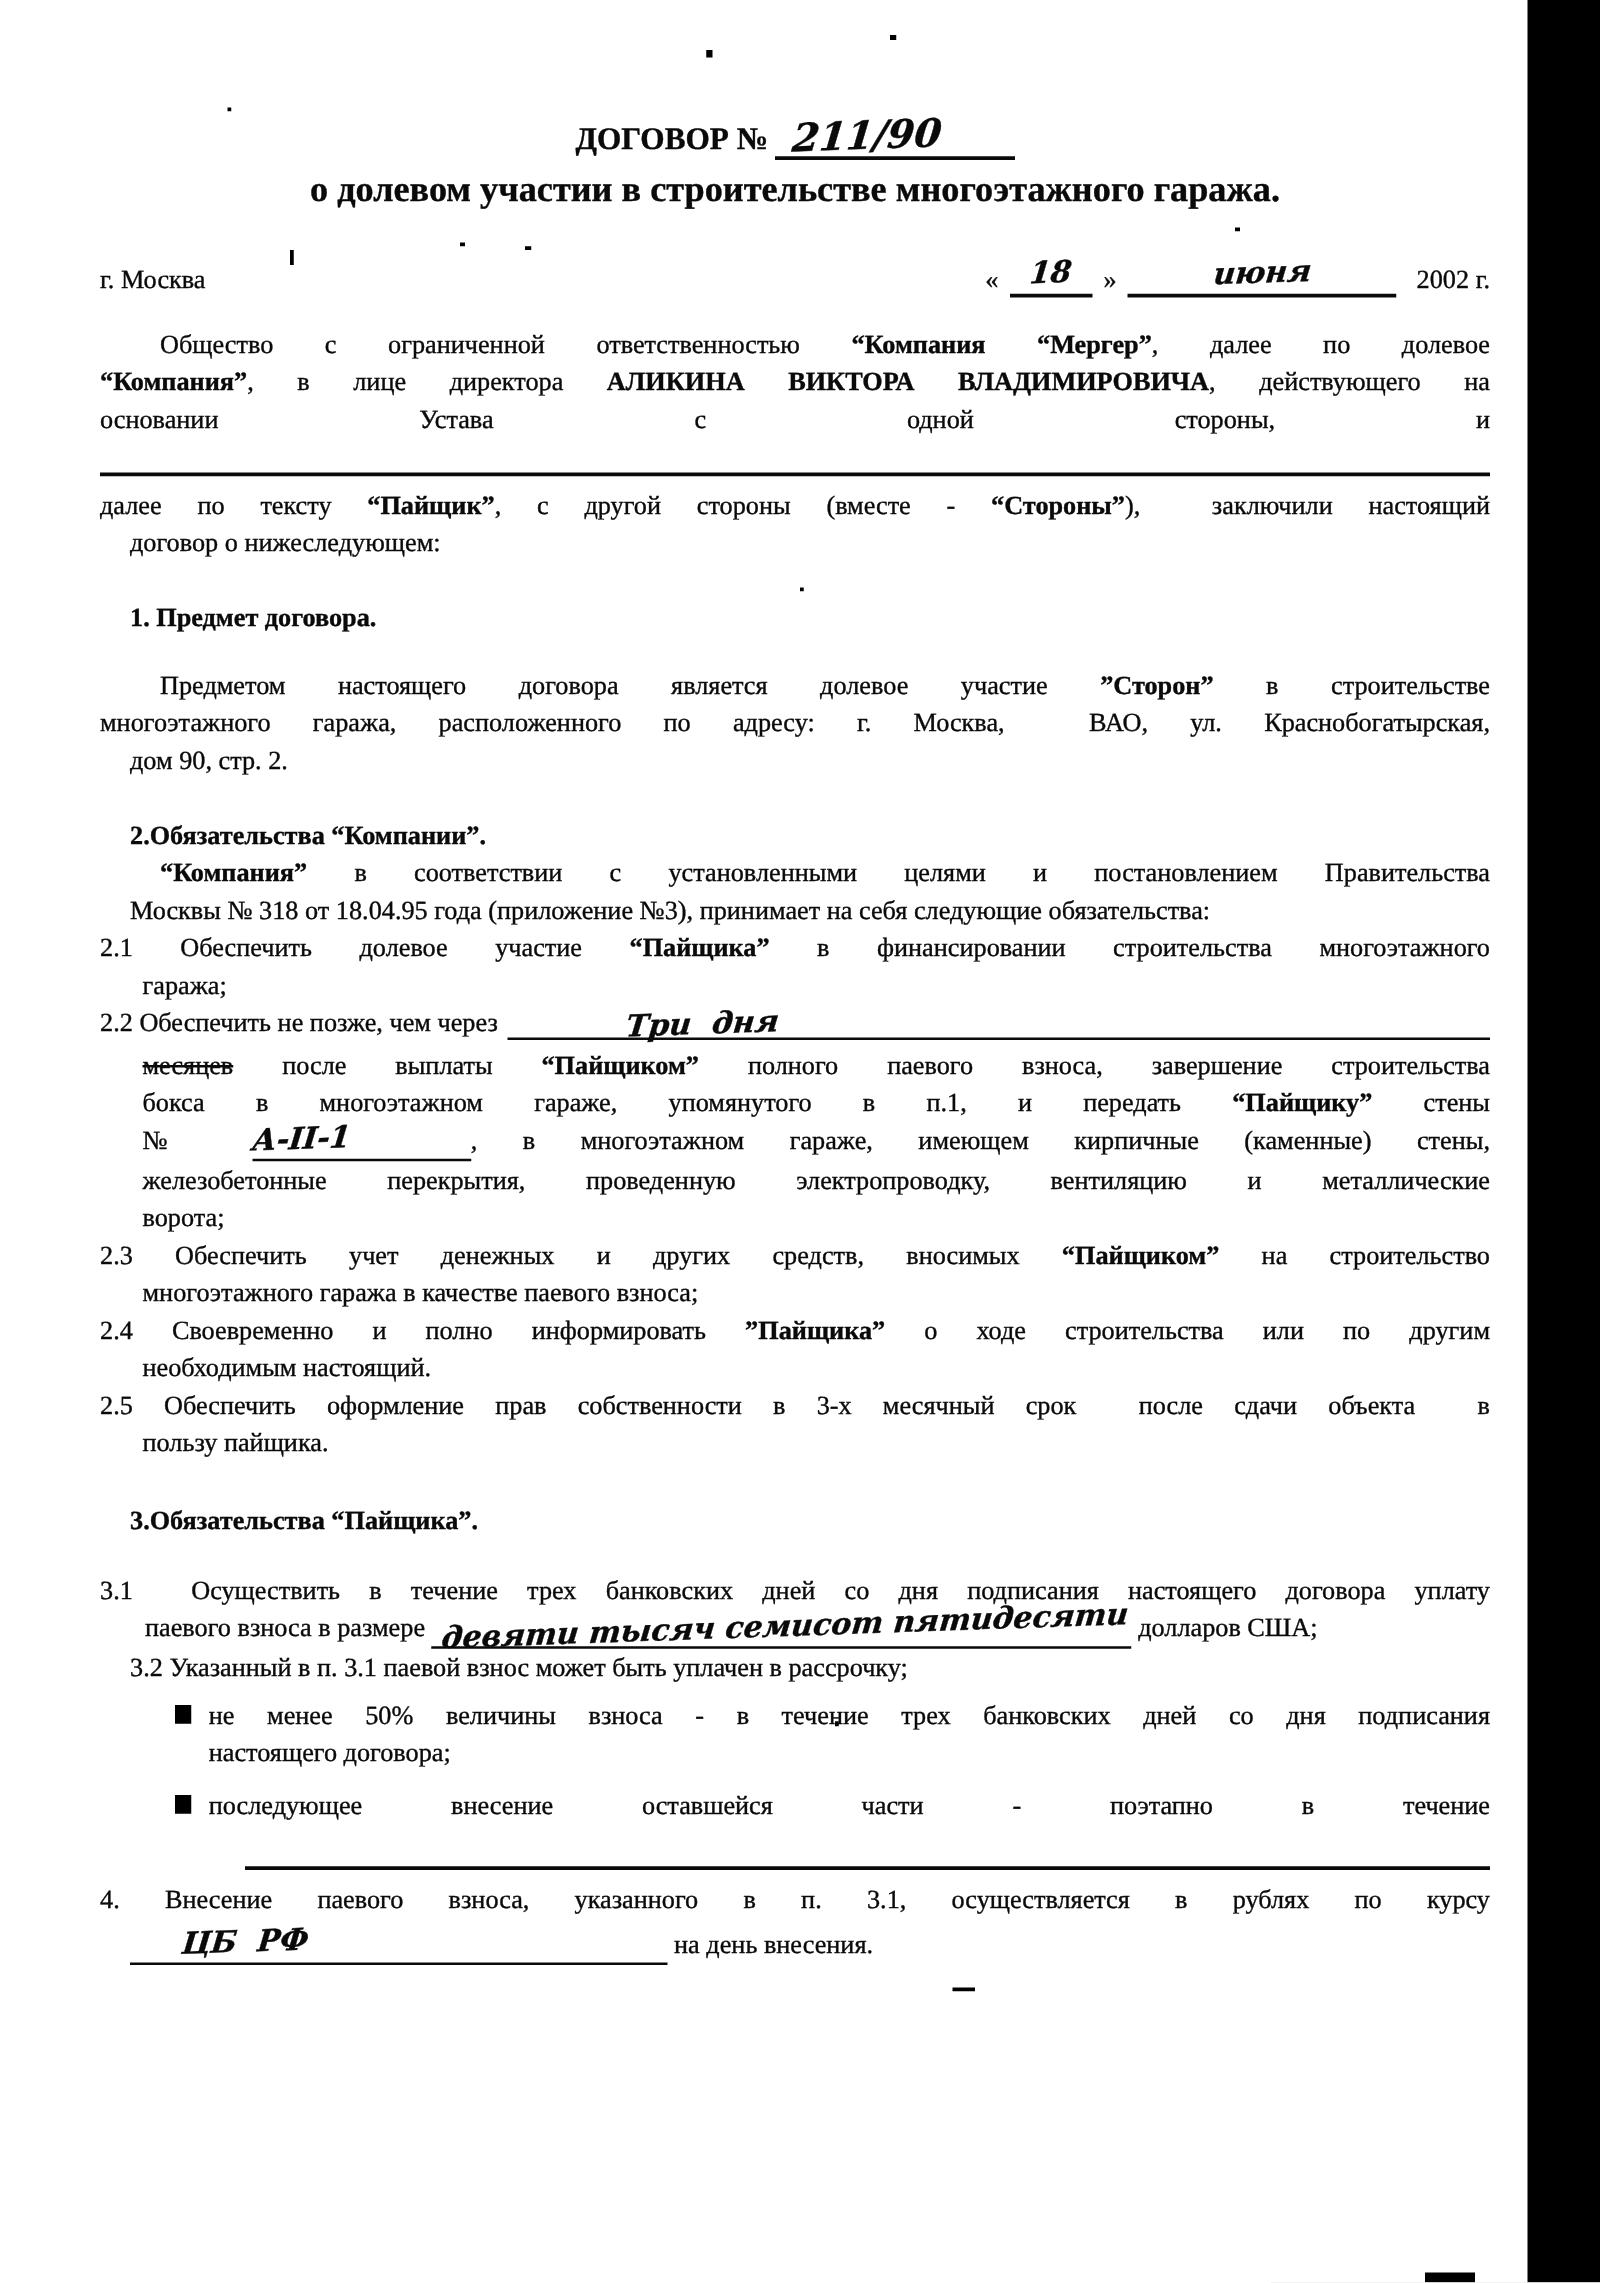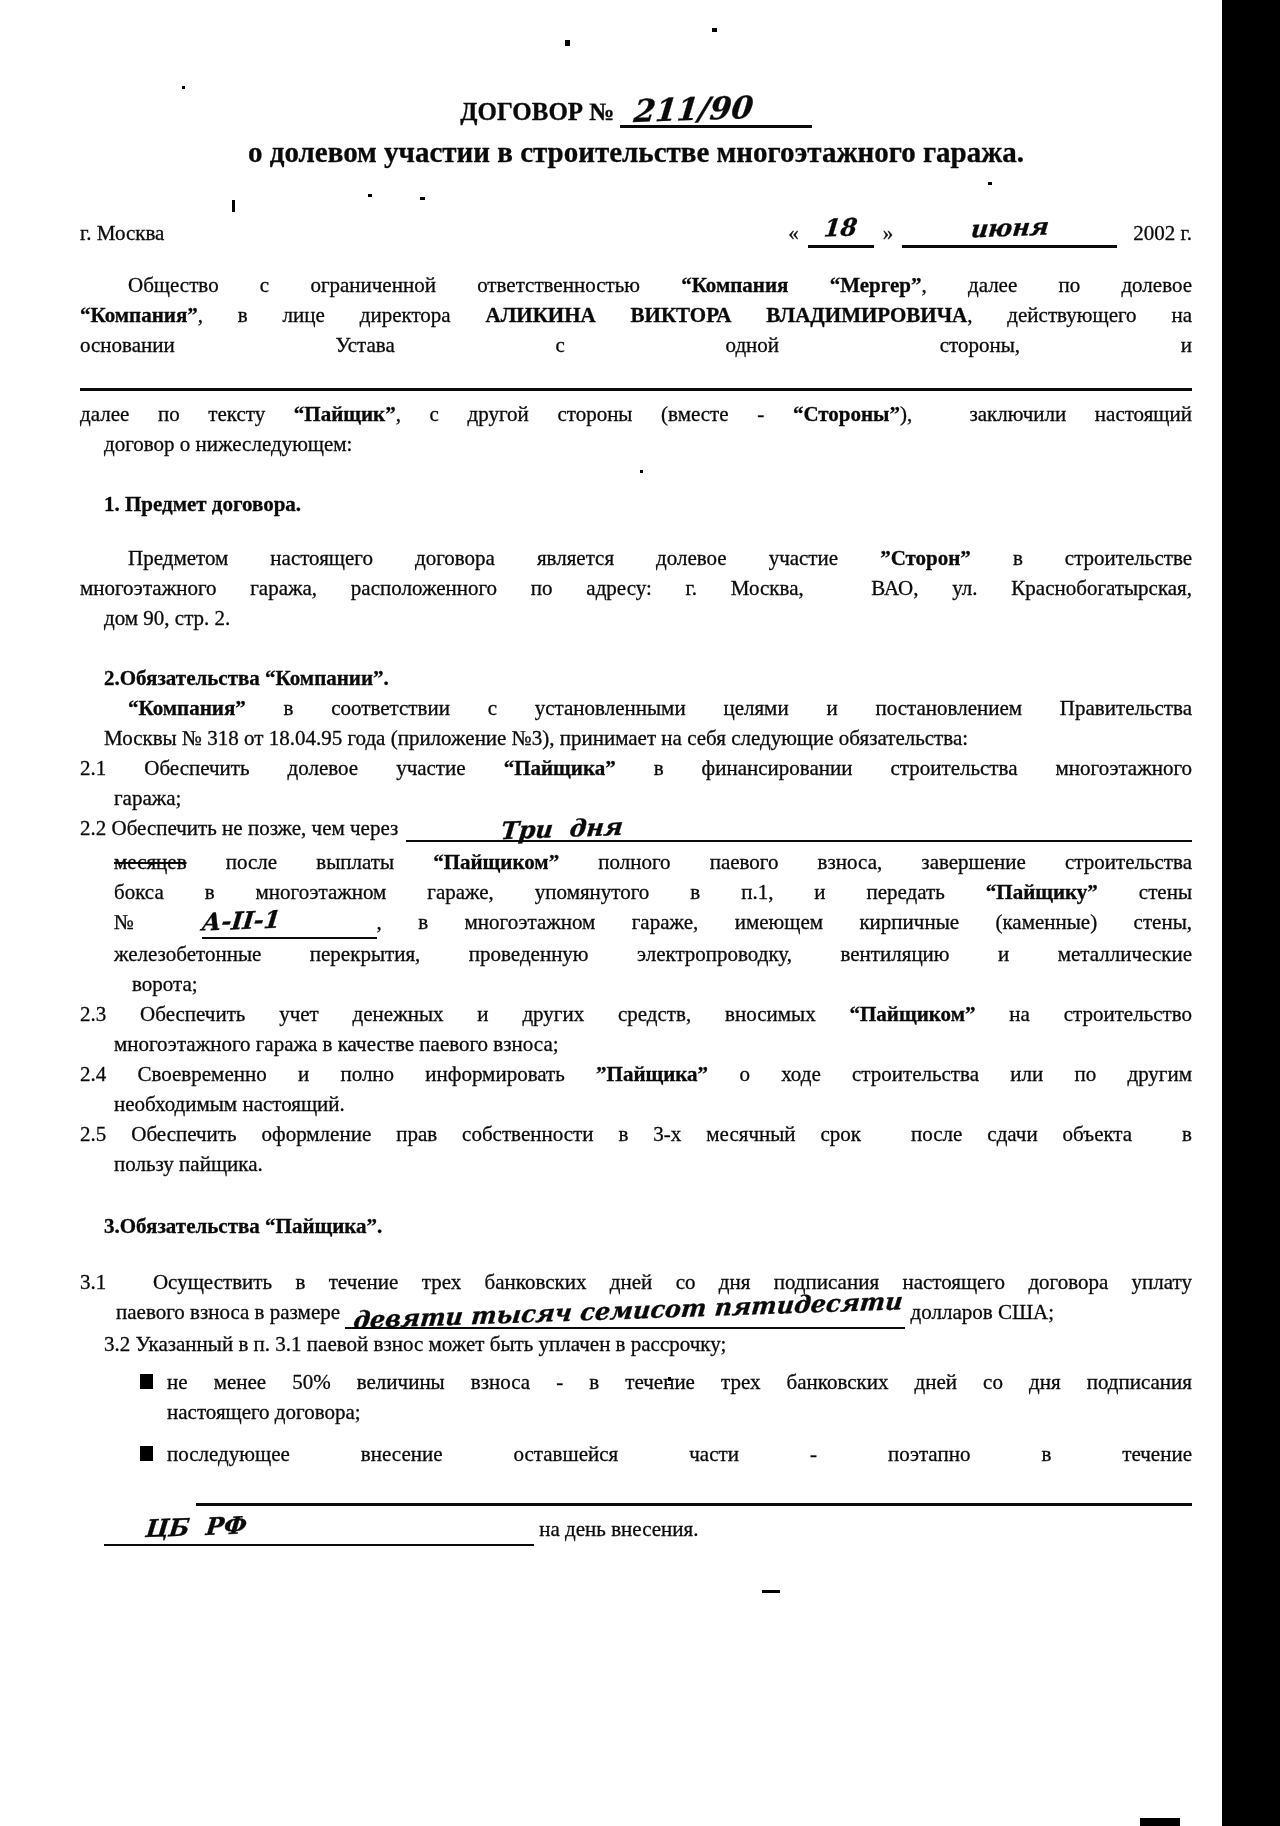--- a/index.html
+++ b/index.html
@@ -20,21 +20,21 @@
   .uline{display:inline-block;border-bottom:2.5px solid #0a0a0a;text-align:left;vertical-align:baseline;}
   .fill{flex:1 1 auto;position:relative;align-self:flex-end;border-bottom:2.5px solid #0a0a0a;
         margin-left:8px;margin-bottom:5px;}
   .fill .hand{position:absolute;left:95px;bottom:-1px;}
   .rule{border-bottom:3px solid #0a0a0a;height:18px;margin-bottom:8px;}
   .sq{display:inline-block;width:13px;height:15px;background:#000;margin-right:14px;}
   .title-row{text-align:center;font-size:25px;line-height:40px;}
   .t-num{border-bottom:3px solid #0a0a0a;padding:0 58px 0 14px;margin-left:6px;}
   .t-num .hand{font-size:31px;}
   .subtitle{text-align:center;font-size:29px;margin-top:4px;line-height:32px;}
-  .daterow{display:flex;justify-content:space-between;align-items:flex-end;margin-top:36px;height:44px;}
+  .daterow{display:flex;justify-content:space-between;align-items:flex-end;margin-top:26px;height:44px;}
   .dright{display:inline-flex;align-items:flex-end;}
   .du{display:inline-block;border-bottom:3px solid #0a0a0a;min-width:66px;text-align:center;
       margin:0 9px;padding-bottom:1px;}
   .du-month{min-width:215px;margin-right:16px;}
   .speck{position:absolute;background:#000;}
 </style>
 </head>
 <body>
 
 <div class="page">
@@ -79,35 +79,36 @@
         <div class="ln fx">
           <span class="">2.2 Обеспечить не позже, чем через</span>
           <span class="fill">
             <span class="hand">Три&nbsp;&nbsp;дня</span>
           </span>
         </div>
         <div class="ln j" style="margin-left: 34px;"><span class="strike">месяцев</span><span class=""> после выплаты </span><span class="bd">“Пайщиком”</span><span class=""> полного паевого взноса, завершение строительства</span></div>
         <div class="ln j" style="margin-left: 34px;"><span class="">бокса в многоэтажном гараже, упомянутого в п.1, и передать </span><span class="bd">“Пайщику”</span><span class=""> стены</span></div>
         <div class="ln j" style="margin-left: 34px;"><span class="">№ </span><span class="uline" style="min-width: 175px;"><span class="hand">А-II-1</span></span><span class="">, в многоэтажном гараже, имеющем кирпичные (каменные) стены,</span></div>
         <div class="ln j" style="margin-left: 34px;"><span class="">железобетонные перекрытия, проведенную электропроводку, вентиляцию и металлические</span></div>
-        <div class="ln l" style="margin-left: 52px;"><span class="">ворота;</span></div>
+        <div class="ln l" style="margin-left: 34px;"><span class="">ворота;</span></div>
         <div class="ln j"><span class="">2.3 Обеспечить учет денежных и других средств, вносимых </span><span class="bd">“Пайщиком”</span><span class=""> на строительство</span></div>
         <div class="ln l" style="margin-left: 34px;"><span class="">многоэтажного гаража в качестве паевого взноса;</span></div>
         <div class="ln j"><span class="">2.4 Своевременно и полно информировать </span><span class="bd">”Пайщика”</span><span class=""> о ходе строительства или по другим</span></div>
         <div class="ln l" style="margin-left: 34px;"><span class="">необходимым настоящий.</span></div>
         <div class="ln j"><span class="">2.5 Обеспечить оформление прав собственности в 3-х месячный срок&nbsp; после сдачи объекта&nbsp; в</span></div>
         <div class="ln l" style="margin-left: 34px;"><span class="">пользу пайщика.</span></div>
         <div class="ln l" style="margin-top: 32px;"><span class="bd">3.Обязательства “Пайщика”.</span></div>
         <div class="ln j" style="margin-top: 26px;"><span class="">3.1&nbsp; Осуществить в течение трех банковских дней со дня подписания настоящего договора уплату</span></div>
         <div class="ln l" style="margin-left: 36px;"><span class="">паевого взноса в размере </span><span class="uline" style="min-width: 560px;"><span class="hand">&nbsp;девяти тысяч семисот пятидесяти</span></span><span class=""> долларов США;</span></div>
         <div class="ln l" style="margin-left: 24px;"><span class="">3.2 Указанный в п. 3.1 паевой взнос может быть уплачен в рассрочку;</span></div>
         <div class="ln j" style="margin-left: 60px; margin-top: 8px;"><span class="sq"></span><span class="">не менее 50% величины взноса - в течение трех банковских дней со дня подписания</span></div>
         <div class="ln l" style="margin-left: 87px;"><span class="">настоящего договора;</span></div>
         <div class="ln j" style="margin-left: 60px; margin-top: 12px;"><span class="sq"></span><span class="">последующее внесение оставшейся части - поэтапно в течение</span></div>
         <div class="rule" style="margin-left: 116px; margin-top: 16px;"></div>
+        <div class="ln j" style="margin-top: 2px;"><span class="">4. Внесение паевого взноса, указанного в п. 3.1, осуществляется в рублях по курсу</span></div>
         <div class="ln l" style="margin-left: 24px; margin-top: 6px;"><span class="uline" style="min-width: 430px;"><span class="hand">&nbsp;&nbsp;&nbsp;&nbsp;&nbsp;ЦБ&nbsp; РФ</span></span><span class=""> на день внесения.</span></div>
       </div>
   </div>
 
   <div class="speck" style="left:565px;top:40px;width:5px;height:6px;"></div>
   <div class="speck" style="left:712px;top:28px;width:5px;height:4px;"></div>
   <div class="speck" style="left:182px;top:86px;width:3px;height:3px;"></div>
   <div class="speck" style="left:232px;top:200px;width:3px;height:12px;"></div>
   <div class="speck" style="left:420px;top:197px;width:5px;height:3px;"></div>
   <div class="speck" style="left:368px;top:194px;width:4px;height:3px;"></div>

